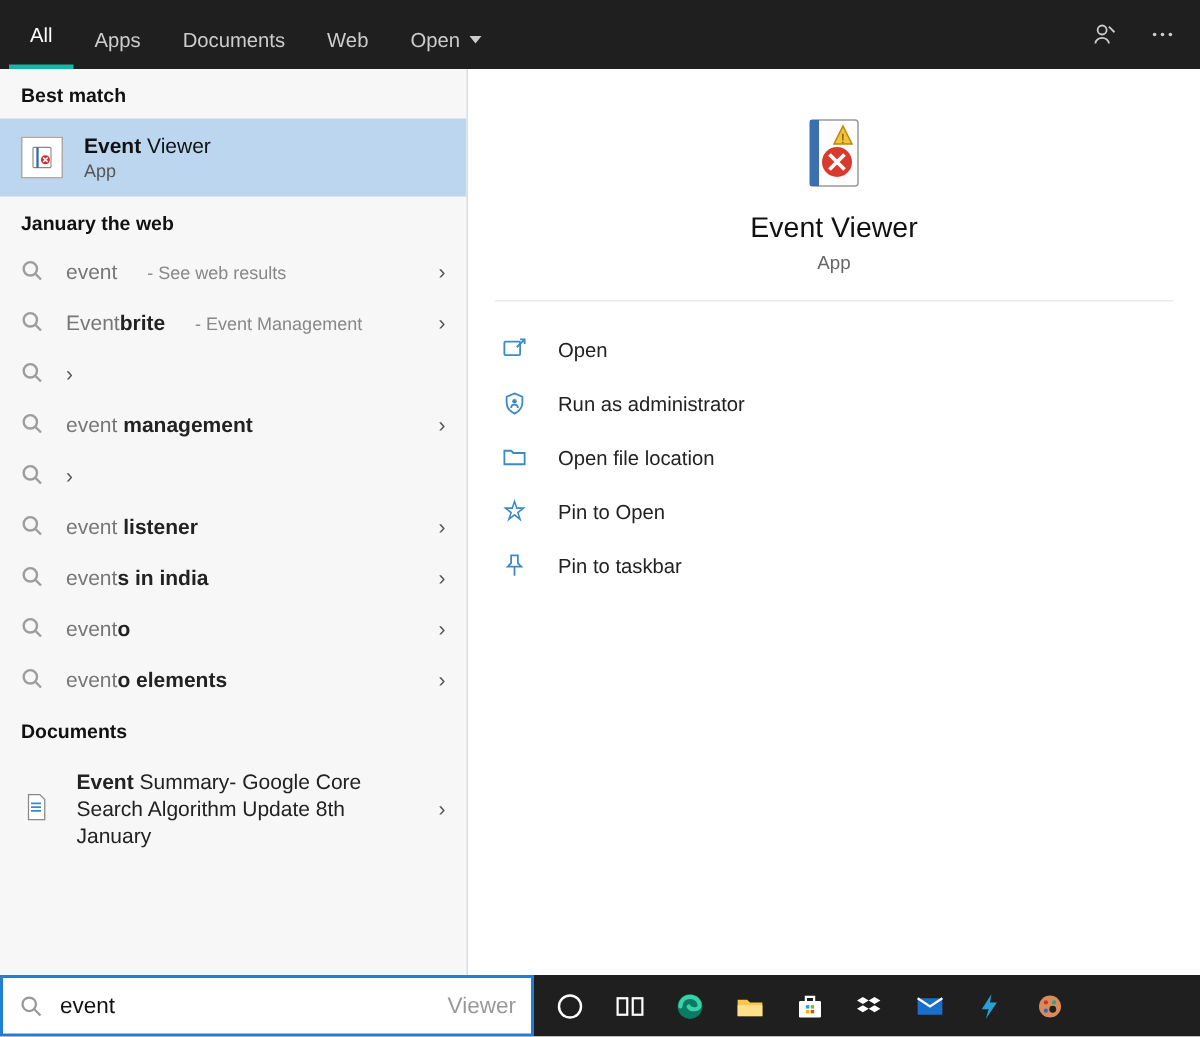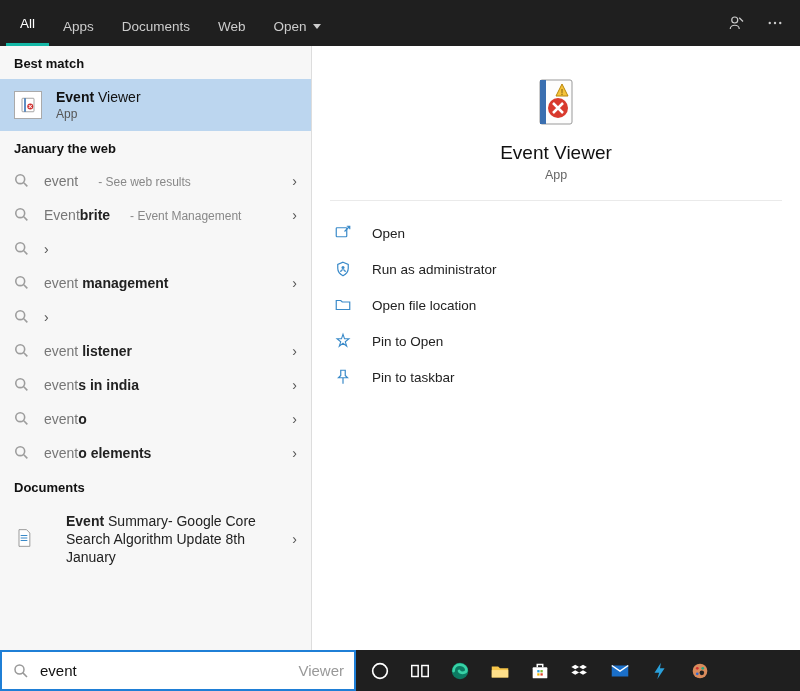--- a/index.html
+++ b/index.html
@@ -23,21 +23,21 @@
   .sel-icon { width: 28px; height: 28px; background:#fff; border:1px solid #aaa; display:flex; align-items:center; justify-content:center; position:relative;}
   .sel-icon svg {width:18px;height:18px;}
   .sel-text .t1 { font-size: 14px; color: #111; }
   .sel-text .t2 { font-size: 12px; color: #555; margin-top:2px;}
   .web-row { display: flex; align-items: center; padding: 9px 14px; cursor: pointer; }
   .web-row .mag { width: 16px; height: 16px; margin-right: 14px; opacity:.55;}
   .web-row .label { flex: 1; font-size: 14px; color: #222; }
   .web-row .label .light { color: #777; }
   .web-row .hint { font-size: 12px; color: #888; margin-left: 16px; }
   .web-row .chev { color: #555; font-size: 14px; }
-  .doc-row { display:flex; align-items:center; padding:9px 14px; cursor:pointer; gap:32px;}
+  .doc-row { display:flex; align-items:center; padding:9px 14px; cursor:pointer; gap:17px;}
   .doc-icon { width:20px; height:22px; flex-shrink:0;}
   .doc-row .label { flex:1; font-size:14px; color:#222; line-height:1.3;}
   .doc-row .chev { color:#555; font-size:14px;}
 
   
   .right { flex: 1; background: #fff; padding: 0 18px; }
   .preview { text-align: center; padding: 28px 0 18px; border-bottom: 1px solid #eaeaea; margin-bottom:8px;}
   .big-icon { width: 56px; height: 56px; margin: 0 auto 12px; position:relative;}
   .preview h2 { font-size: 19px; font-weight: 500; color: #111; }
   .preview .sub { font-size: 12.5px; color: #666; margin-top: 4px; }

